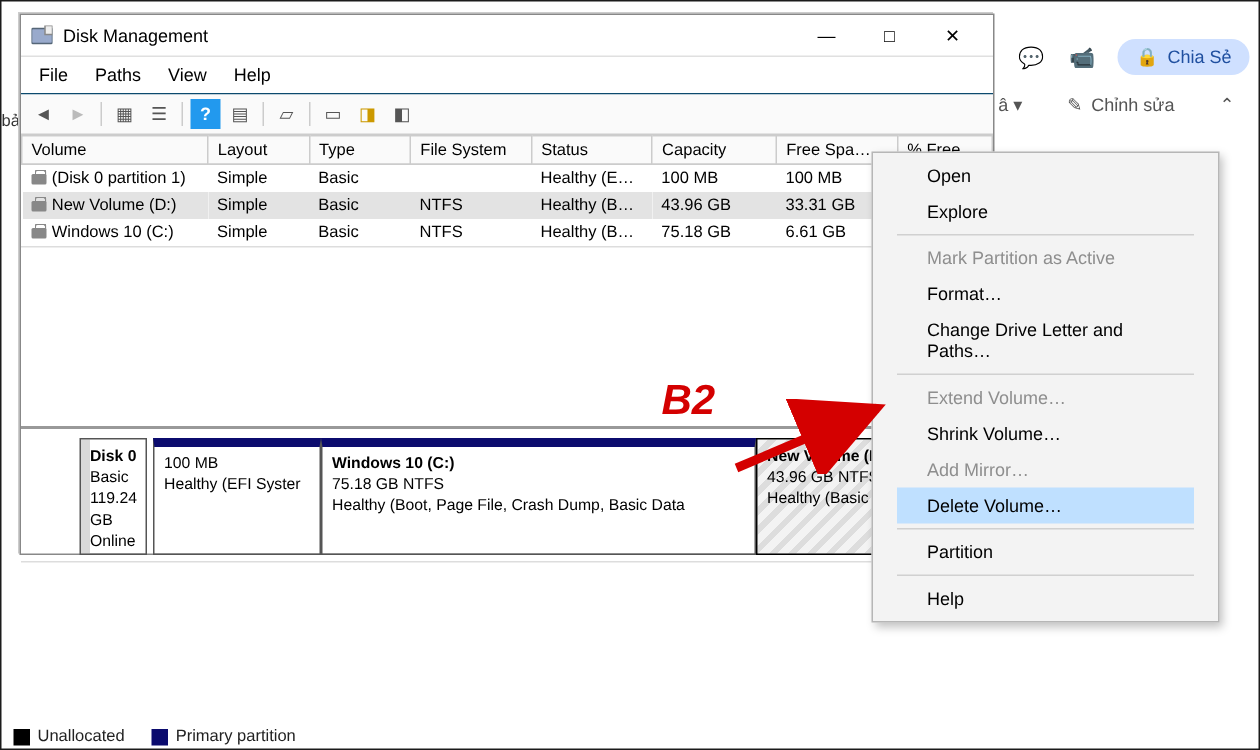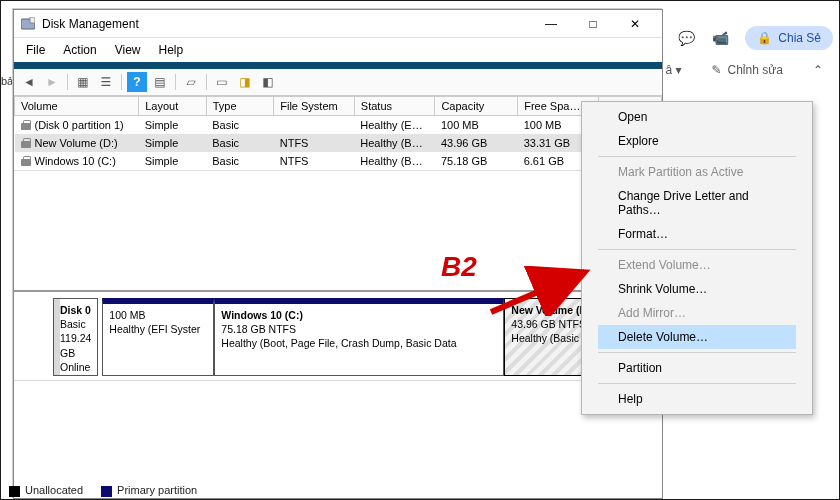--- a/index.html
+++ b/index.html
@@ -7,28 +7,28 @@
   
   
   .outer { position: absolute; top: 25px; right: 6px; display: flex; gap: 14px; align-items: center; }
   .outer-icon { width: 20px; height: 20px; display:flex; align-items:center; justify-content:center; color:#444; font-size:14px; }
   .share-pill { background:#cfe0ff; border-radius:16px; padding:5px 12px; font-size:12px; color:#2050a0; display:flex; gap:6px; align-items:center; }
   .mid-bar { position:absolute; top:62px; right:16px; display:flex; gap:30px; align-items:center; font-size:12px; color:#555;}
   .mid-bar .itm { display:flex; gap:6px; align-items:center;}
   .left-stub { position:absolute; left:0; top:74px; font-size:11px; color:#333; }
   
   
-  .win { position:absolute; left:12px; top:8px; width:650px; height:490px; background:#fff; border:1px solid #888; box-shadow: -1px -1px 0 #ccc; }
+  .win { position:absolute; left:12px; top:8px; width:650px; height:361px; background:#fff; border:1px solid #888; box-shadow: -1px -1px 0 #ccc; }
   .titlebar { height:28px; display:flex; align-items:center; padding:0 6px; border-bottom:1px solid #e0e0e0;}
   .titlebar .ic { width:16px; height:16px; display:flex; align-items:center; justify-content:center; margin-right:6px; }
   .titlebar .ttl { flex:1; font-size:12px; }
   .win-ctrl { display:flex; gap:0; margin-left:auto;}
   .win-ctrl div { width:42px; height:26px; display:flex; align-items:center; justify-content:center; font-size:12px;}
   
-  .menubar { display:flex; gap:2px; padding:2px 4px; border-bottom:7px solid #0c4a6e;}
+  .menubar { display:flex; gap:2px; padding:2px 4px; border-bottom:1px solid #0c4a6e;}
   .menubar div { padding:3px 8px; font-size:12px; }
   
   .toolbar { display:flex; gap:3px; padding:3px 5px; border-bottom:1px solid #ccc; align-items:center; background:#fafafa;}
   .toolbar .tb { width:20px; height:20px; display:flex; align-items:center; justify-content:center; font-size:12px; color:#555;}
   .toolbar .sep { width:1px; height:16px; background:#ccc; margin:0 2px;}
   
   
   .table { border-collapse:collapse; width:100%; table-layout:fixed;}
   .table th { font-weight:400; text-align:left; padding:3px 6px; border:1px solid #ccc; background:#fafafa; font-size:11px;}
   .table td { padding:3px 6px; font-size:11px; white-space:nowrap; overflow:hidden; text-overflow:ellipsis;}
@@ -93,21 +93,21 @@
     <span class="ttl">Disk Management</span>
     <div class="win-ctrl">
       <div>—</div>
       <div>□</div>
       <div>✕</div>
     </div>
   </div>
 
   <div class="menubar" id="menubar">
       <div>File</div>
-      <div>Action</div>
+      <div>Paths</div>
       <div>View</div>
       <div>Help</div>
     </div>
 
   <div class="toolbar">
     <div class="tb">◄</div>
     <div class="tb" style="color:#bbb">►</div>
     <div class="sep"></div>
     <div class="tb">▦</div>
     <div class="tb">☰</div>
@@ -212,22 +212,22 @@
 <div class="legend">
   <span>Unallocated</span>
   <span class="pri">Primary partition</span>
 </div>
 
 <div class="ctx">
   <div>Open</div>
   <div>Explore</div>
   <hr>
   <div class="dis">Mark Partition as Active</div>
+  <div>Format…</div>
   <div>Change Drive Letter and Paths…</div>
-  <div>Format…</div>
   <hr>
   <div class="dis">Extend Volume…</div>
   <div>Shrink Volume…</div>
   <div class="dis">Add Mirror…</div>
   <div class="hl">Delete Volume…</div>
   <hr>
   <div>Partition</div>
   <hr>
   <div>Help</div>
 </div>

